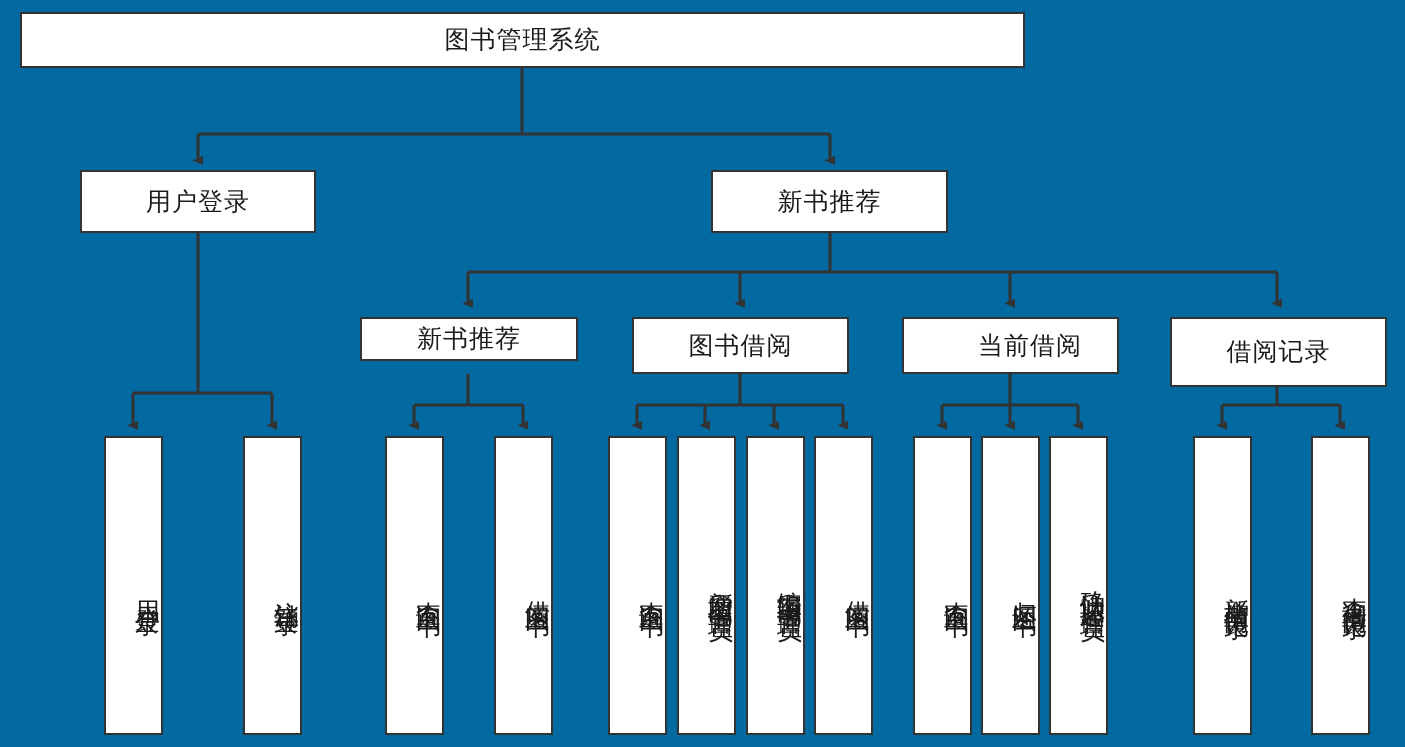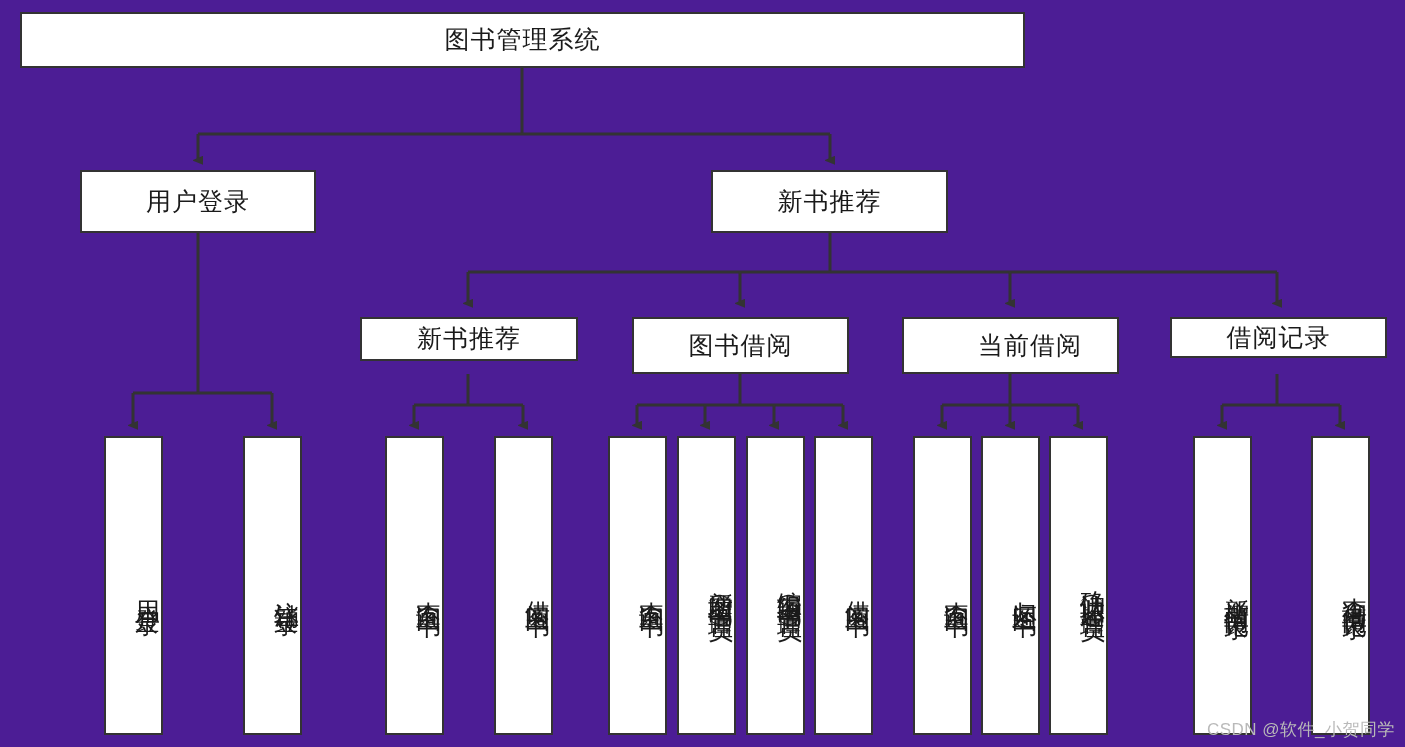--- a/index.html
+++ b/index.html
@@ -7,21 +7,21 @@
     padding: 0;
     background: #ffffff;
   }
   body {
     font-family: "Liberation Sans", "DejaVu Sans", sans-serif;
   }
   #canvas {
     position: relative;
     width: 1405px;
     height: 747px;
-    background: #4c1d95;
+    background: #0369a1;
     overflow: hidden;
   }
   svg#wires {
     position: absolute;
     left: 0;
     top: 0;
     width: 1405px;
     height: 747px;
     pointer-events: none;
   }
@@ -133,21 +133,21 @@
 
   <div class="node horiz" style="left:360px; top:317px; width:218px; height:44px;">
     <span>新书推荐</span>
   </div>
   <div class="node horiz" style="left:632px; top:317px; width:217px; height:57px;align-items:center;">
     <span>图书借阅</span>
   </div>
   <div class="node horiz" style="left:902px; top:317px; width:217px; height:57px;padding-left:39px;">
     <span>当前借阅</span>
   </div>
-  <div class="node horiz" style="left:1170px; top:317px; width:217px; height:41px;">
+  <div class="node horiz" style="left:1170px; top:317px; width:217px; height:70px;">
     <span>借阅记录</span>
   </div>
 
   <div class="node vert" style="left:104px; top:436px; width:59px; height:299px;">
     <span class="vlabel">用户登录</span>
   </div>
   <div class="node vert" style="left:243px; top:436px; width:59px; height:299px;">
     <span class="vlabel">注销登录</span>
   </div>
 
@@ -181,15 +181,14 @@
     <span class="vlabel">确认归还（管理员）</span>
   </div>
 
   <div class="node vert" style="left:1193px; top:436px; width:59px; height:299px;">
     <span class="vlabel">新增借阅记录</span>
   </div>
   <div class="node vert" style="left:1311px; top:436px; width:59px; height:299px;">
     <span class="vlabel">查询借阅记录</span>
   </div>
 
-  <div class="watermark">CSDN @软件_小贺同学</div>
 
 </div>
 
 </body></html>

